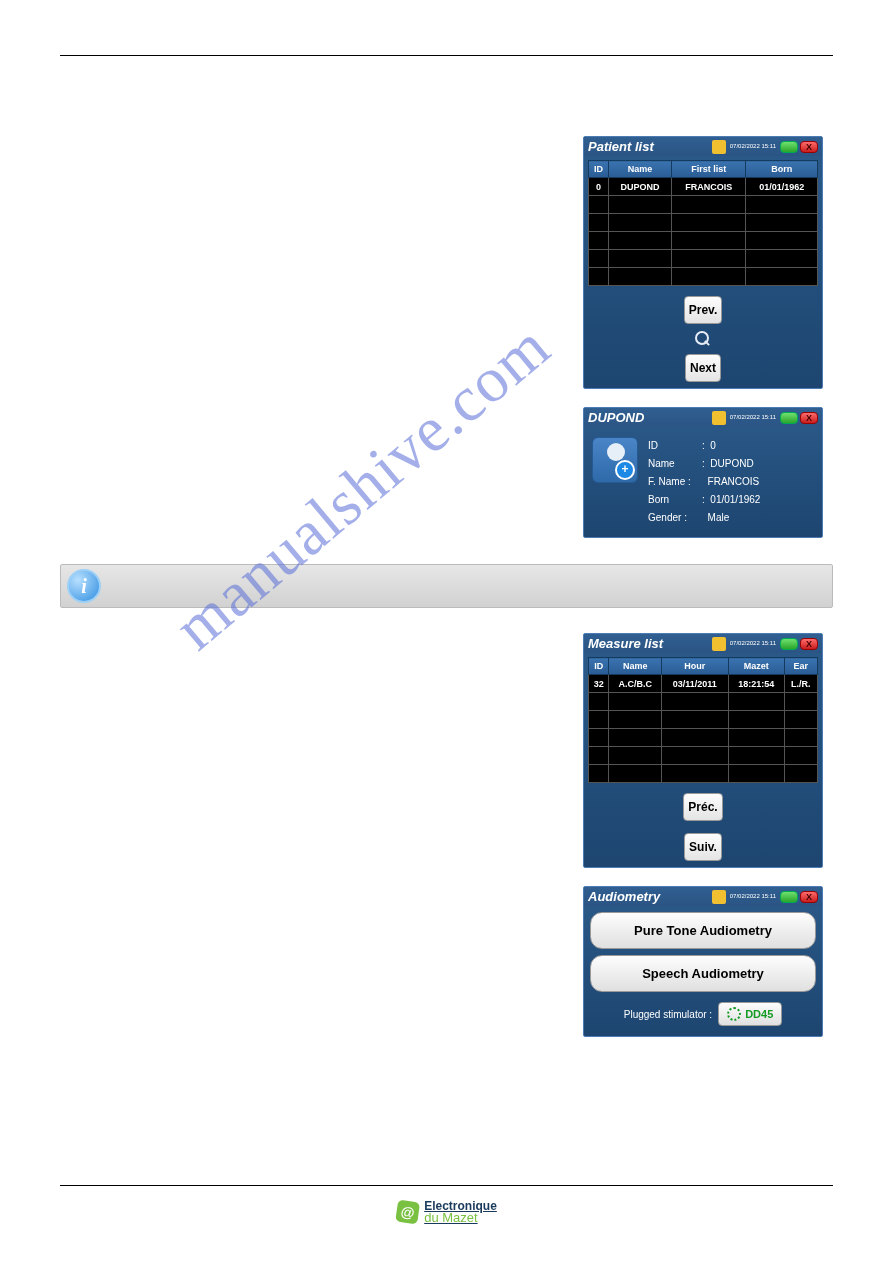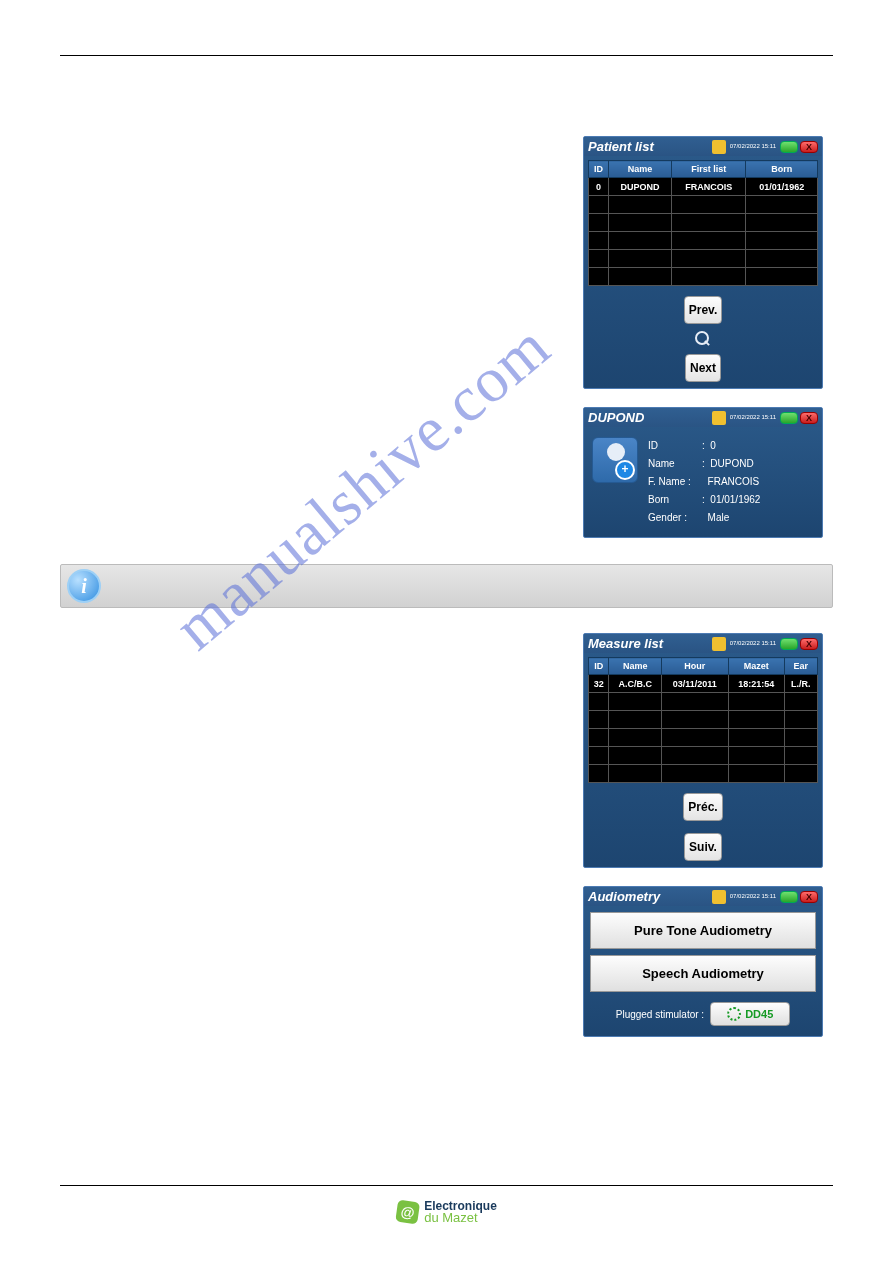--- a/index.html
+++ b/index.html
@@ -175,37 +175,37 @@
     display:flex;align-items:center;justify-content:center;
     color:#fff;font-family:Georgia,serif;font-style:italic;font-weight:bold;font-size:20px;
   }
   .audio-body{
     padding:6px;
     display:flex;flex-direction:column;gap:6px;
   }
   .big-btn{
     background:linear-gradient(#fdfdfd,#e0e0e0);
     border:1px solid #999;
-    border-radius:0;
+    border-radius:12px;
     padding:10px 4px;
     font-size:13px;
     font-weight:bold;
     text-align:center;
     cursor:pointer;
   }
   .plugged-area{
     display:flex;align-items:center;justify-content:center;gap:6px;
     padding:4px;
   }
   .plugged-lbl{color:#fff;font-size:10px;}
   .plugged-box{
     background:linear-gradient(#fdfdfd,#e0e0e0);
     border:1px solid #999;
     border-radius:4px;
-    padding:4px 16px;
+    padding:4px 8px;
     font-size:11px;
     font-weight:bold;
     color:#159a24;
     display:flex;align-items:center;gap:4px;justify-content:center;
   }
   .stim-ico{
     width:14px;height:14px;border:2px dotted #159a24;border-radius:50%;
   }
   .watermark{
     position:absolute;
@@ -230,21 +230,21 @@
   .logo-mark{
     width:22px;height:22px;
     background:#7ac142;
     border-radius:5px;
     transform:rotate(8deg);
     color:#fff;
     font-weight:bold;
     display:flex;align-items:center;justify-content:center;
     font-size:14px;
   }
-  .logo-text{font-size:12px;line-height:12px;color:#1a3a5c;font-weight:bold;}
+  .logo-text{font-size:12px;line-height:12px;color:#1a3a5c;font-weight:bold;text-decoration:underline;}
   .logo-text small{font-weight:normal;font-size:13px;color:#7ac142;display:block;}
 </style>
 </head>
 <body>
 
 <div class="page">
   <div class="top-rule"></div>
 
   <div class="watermark">manualshive.com</div>
 

